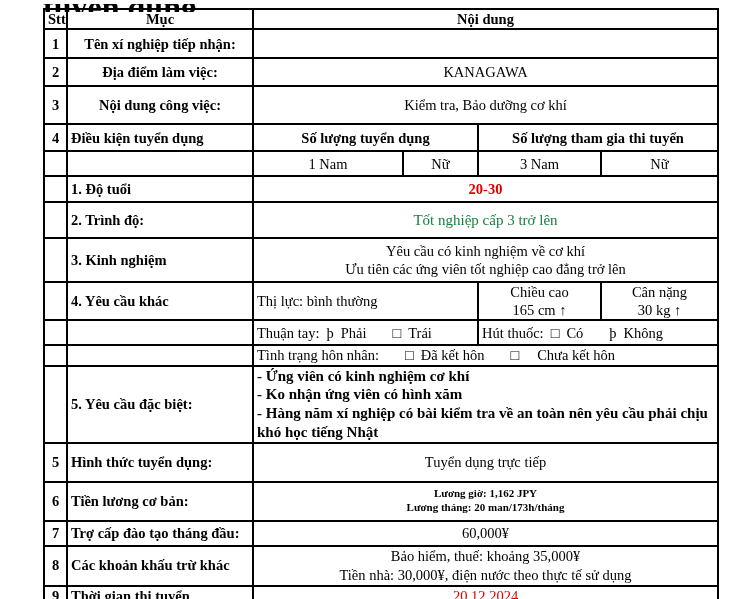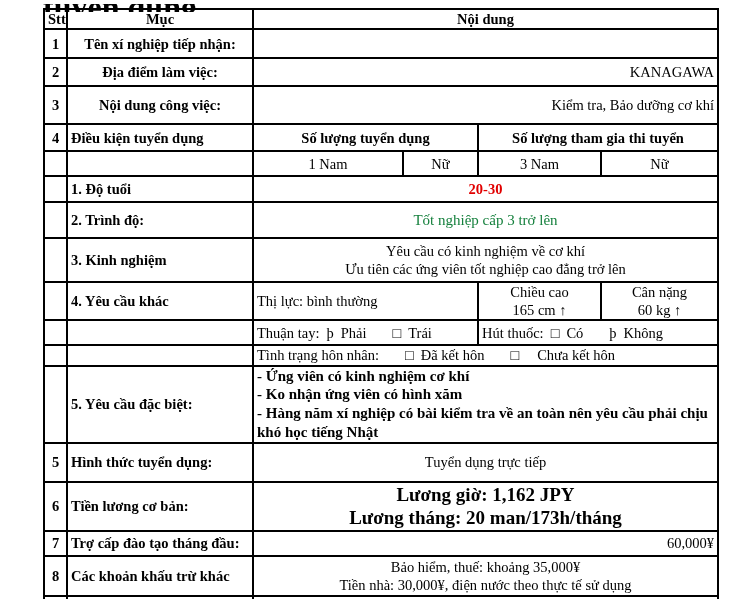--- a/index.html
+++ b/index.html
@@ -24,21 +24,21 @@
   }
   .b{font-weight:bold;}
   .c{text-align:center;}
   .l{text-align:left;}
   .red{color:#e10000;}
   .blue{color:#15803d;}
   .num{text-align:center;font-weight:bold;}
   .lbl{font-weight:bold;}
   .lbl-c{font-weight:bold;text-align:center;}
   .sub-lbl{font-weight:bold;padding-left:26px;}
-  .content-c{text-align:right;font-size:15px;}
+  .content-c{text-align:center;font-size:15px;}
   .content-big{text-align:center;font-size:17px;}
   .top-al{vertical-align:top;padding-top:2px;}
   .special td{line-height:1.28;}
   .gap-lg{display:inline-block;width:26px;}
   .gap-md{display:inline-block;width:18px;}
   .gap-sm{display:inline-block;width:7px;}
   .cb{display:inline-block;}
 </style>
 </head>
 <body>
@@ -124,21 +124,21 @@
       <tr style="height:33px">
         <td></td>
         <td class="sub-lbl">4. Yêu cầu khác</td>
         <td class="l" colspan="2">Thị lực: bình thường</td>
         <td class="c">
           <div>Chiều cao</div>
           <div>165 cm ↑</div>
         </td>
         <td class="c">
           <div>Cân nặng</div>
-          <div>60 kg ↑</div>
+          <div>30 kg ↑</div>
         </td>
       </tr>
 
       <tr style="height:25px">
         <td></td>
         <td></td>
         <td class="l" colspan="2">
           <span>Thuận tay:</span><span class="gap-sm"></span><span class="cb">þ</span><span class="gap-sm"></span><span>Phải</span><span class="gap-lg"></span><span class="cb">□</span><span class="gap-sm"></span><span>Trái</span>
         </td>
         <td class="l" colspan="2">
@@ -166,21 +166,21 @@
 
       <tr style="height:39px">
         <td class="num">5</td>
         <td class="lbl">Hình thức tuyển dụng:</td>
         <td class="content-big" colspan="4">Tuyển dụng trực tiếp</td>
       </tr>
 
       <tr style="height:39px">
         <td class="num">6</td>
         <td class="lbl">Tiền lương cơ bản:</td>
-        <td class="c b" colspan="4" style="font-size:19px">
+        <td class="c b" colspan="4" style="font-size:11px">
           <div>Lương giờ: 1,162 JPY</div>
           <div>Lương tháng: 20 man/173h/tháng</div>
         </td>
       </tr>
 
       <tr style="height:25px">
         <td class="num">7</td>
         <td class="lbl">Trợ cấp đào tạo tháng đầu:</td>
         <td class="content-c" colspan="4">60,000¥</td>
       </tr>

